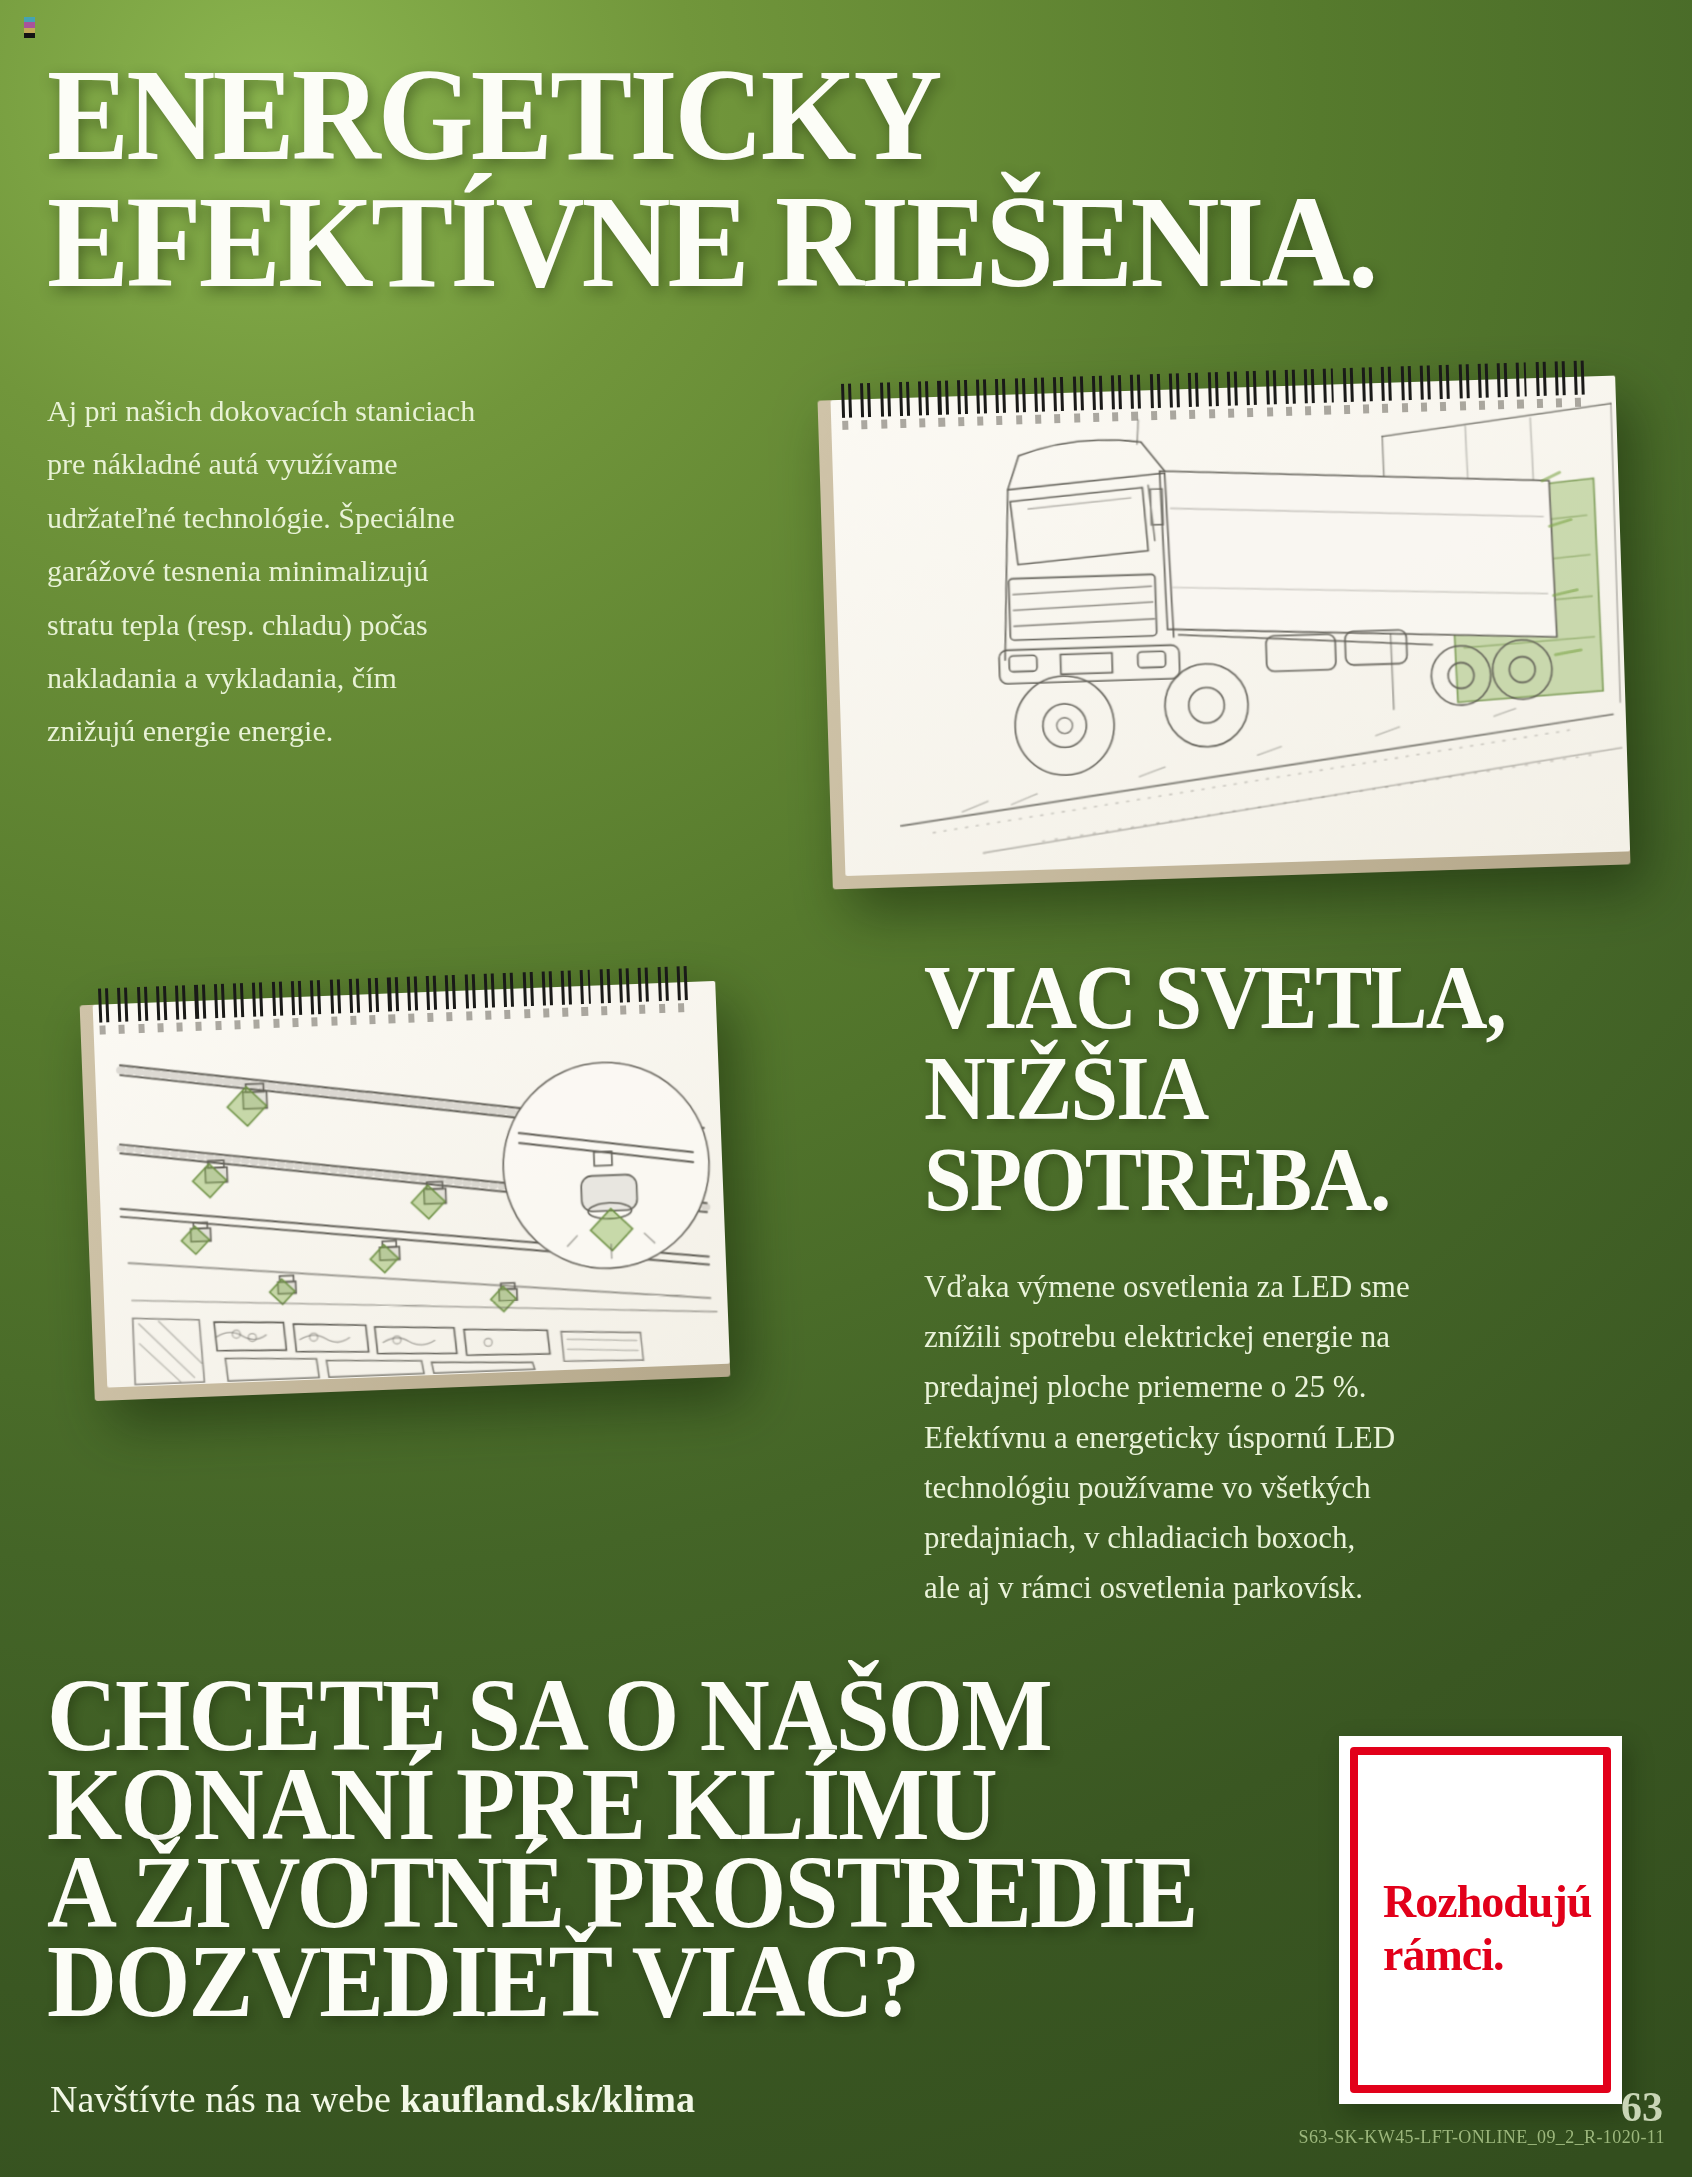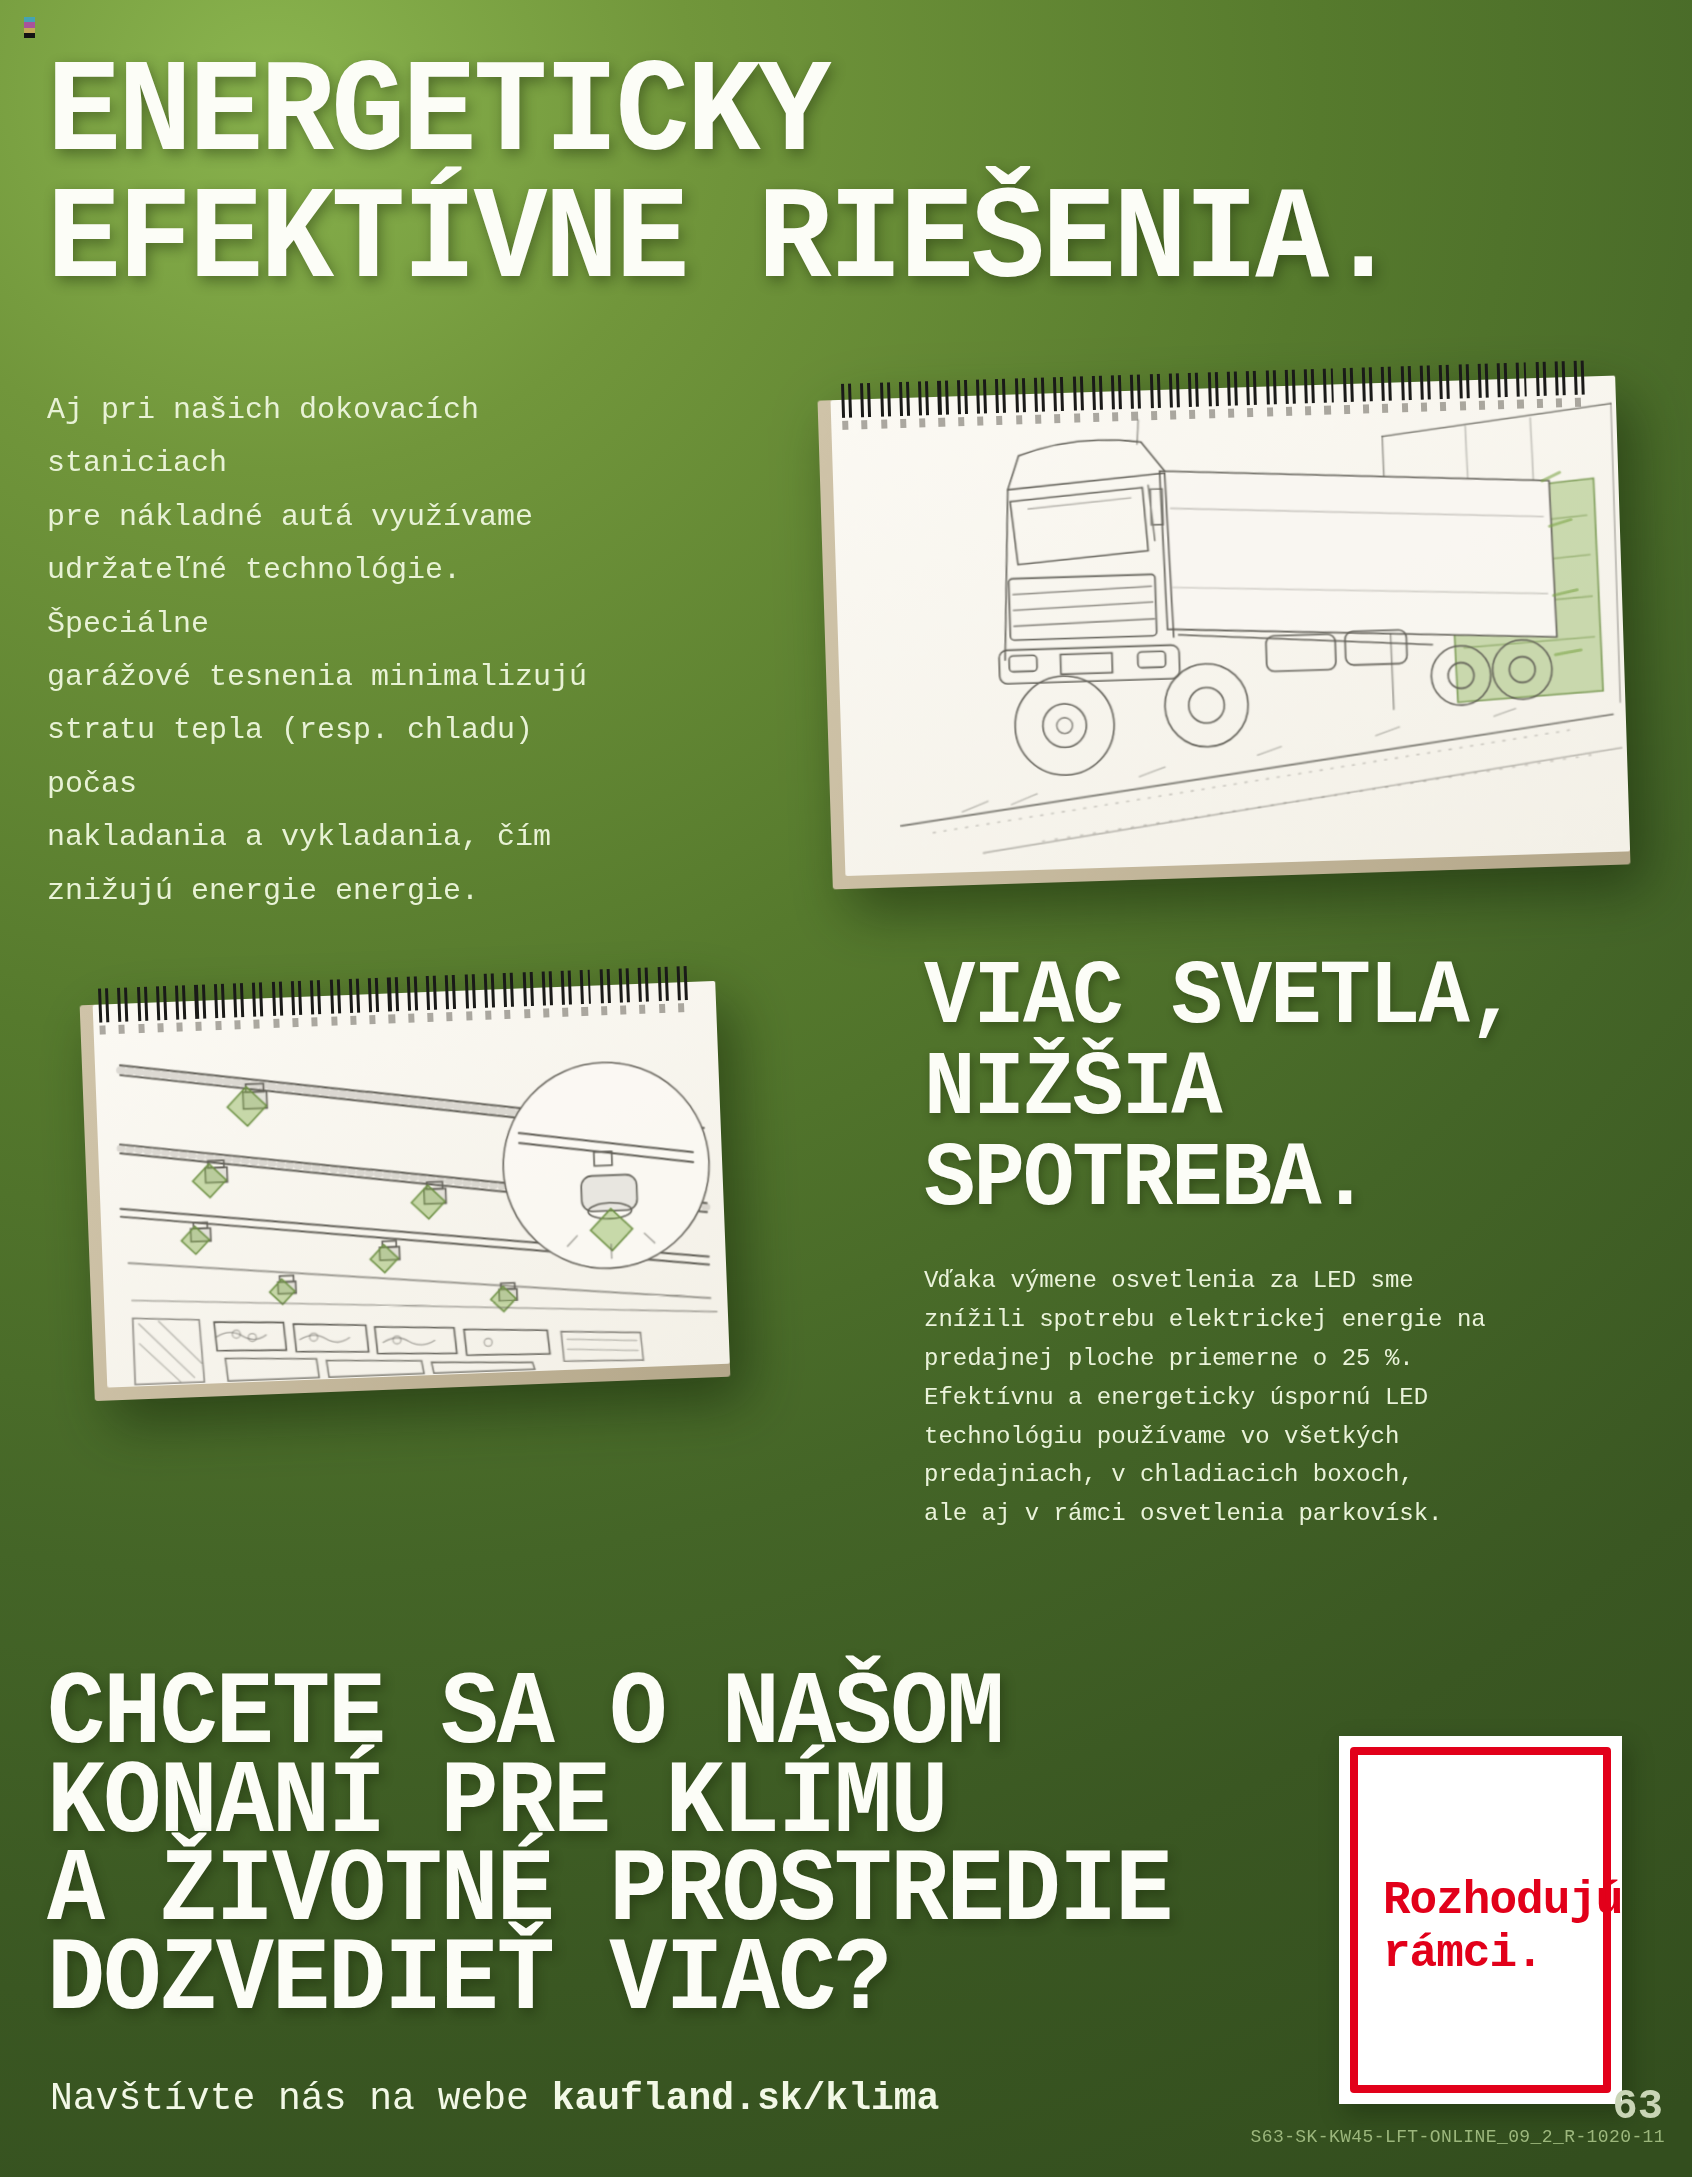--- a/index.html
+++ b/index.html
@@ -1,19 +1,19 @@
 <!DOCTYPE html>
 <html><head>
 <meta charset="utf-8">
 <style>
   * { margin:0; padding:0; box-sizing:border-box; }
   html,body { background:#222; }
   #page {
     position:relative; width:1693px; height:2177px; overflow:hidden;
-    font-family:Liberation Mono, monospace;
+    font-family:Liberation Serif, serif;
     background:
       radial-gradient(ellipse 155% 110% at 16% 4%,
         #8ab44e 0%, #71963b 16%, #567a2d 40%, #446527 62%, #3a5722 80%, #334e1e 100%);
   }
   .pre { white-space:pre-line; }
 
   
   #regmark { position:absolute; left:24px; top:17px; width:11px; height:21px; overflow:hidden; }
 
   
@@ -46,21 +46,21 @@
 
   
   .h2 {
     position:absolute; left:924px; top:952px;
     color:#fcfdf7; font-weight:bold; font-size:91px; line-height:1.0;
     letter-spacing:-2px; transform:scaleX(.94); transform-origin:left top;
     text-shadow:2px 4px 10px rgba(25,40,8,.4);
   }
   .para2 {
     position:absolute; left:924px; top:1262px; width:673px;
-    color:#eaf3da; font-size:24px; line-height:1.62; font-weight:400;
+    color:#eaf3da; font-size:31px; line-height:1.62; font-weight:400;
   }
 
   
   .cta {
     position:absolute; left:47px; top:1671px;
     color:#fcfdf7; font-weight:bold; font-size:103px; line-height:0.86;
     letter-spacing:-2px; transform:scaleX(.94); transform-origin:left top;
     text-shadow:3px 5px 12px rgba(25,40,8,.45);
   }
 

